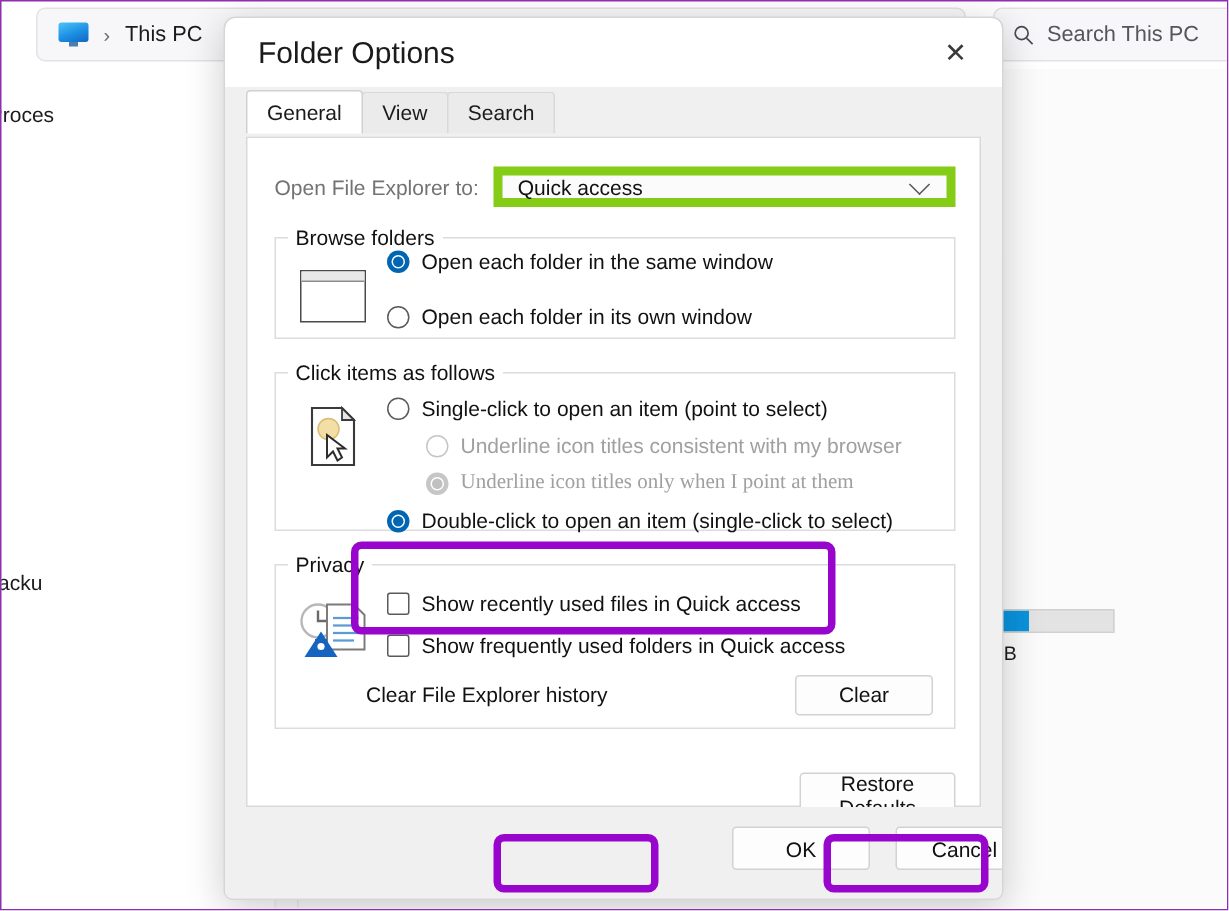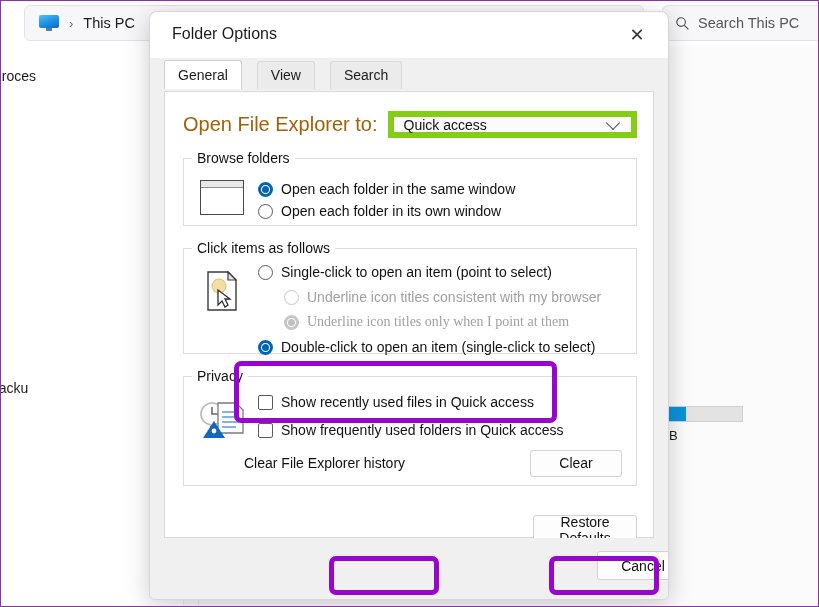--- a/index.html
+++ b/index.html
@@ -213,21 +213,21 @@
     position: absolute;
     left: 0; top: 0; right: 0;
     height: 46px;
     background: #ffffff;
     border-radius: 7px 7px 0 0;
   }
   .dlg-title {
     position: absolute;
     left: 22px;
     top: 13px;
-    font-size: 16px;
+    font-size: 20px;
     color: #1b1b1b;
   }
   .dlg-close {
     position: absolute;
     right: 10px;
     top: 6px;
     width: 42px;
     height: 34px;
     display: flex;
     align-items: center;
@@ -235,21 +235,21 @@
     font-size: 18px;
     color: #3a3a3a;
     cursor: pointer;
   }
   .dlg-tabs {
     position: absolute;
     left: 14px;
     top: 48px;
     display: flex;
     align-items: flex-end;
-    gap: 16px;
+    gap: 0;
   }
   .tab {
     font-size: 14px;
     color: #1b1b1b;
     padding: 5px 13px 6px 13px;
     border: 1px solid #d9d9d9;
     border-bottom: none;
     background: #ebebeb;
     margin-right: -1px;
     border-radius: 3px 3px 0 0;
@@ -276,22 +276,22 @@
   .row-open-to {
     position: absolute;
     left: 18px;
     top: 19px;
     right: 16px;
     display: flex;
     align-items: center;
     gap: 10px;
   }
   .row-open-to .lbl {
-    font-size: 20px;
-    color: #a16207;
+    font-size: 14px;
+    color: #737373;
     white-space: nowrap;
   }
   .combo {
     flex: 1;
     height: 27px;
     background: #fbfbfb;
     border: 6px solid #84cc16;
     box-sizing: border-box;
     display: flex;
     align-items: center;
@@ -575,21 +575,21 @@
         <div class="combo">
           <span class="val">Quick access</span>
           <span class="dd"></span>
         </div>
       </div>
 
       <fieldset class="grp grp-browse">
         <legend>Browse folders</legend>
         <div class="glyph-window"></div>
 
-        <div class="opt-row" style="left:74px; top:15px;">
+        <div class="opt-row" style="left:74px; top:0;">
           <span class="radio checked"></span>
           <span class="txt">Open each folder in the same window</span>
         </div>
         <div class="opt-row" style="left:74px; top:37px;">
           <span class="radio"></span>
           <span class="txt">Open each folder in its own window</span>
         </div>
       </fieldset>
 
       <fieldset class="grp grp-click">
@@ -654,20 +654,21 @@
         <div class="clear-row">
           <span class="lbl">Clear File Explorer history</span>
           <button class="btn btn-clear">Clear</button>
         </div>
       </fieldset>
 
       <button class="btn btn-restore">Restore Defaults</button>
     </div>
 
     <div class="dlg-footer">
+      <button class="btn footer-btn f-ok">OK</button>
       <button class="btn footer-btn f-cancel">Cancel</button>
 
     </div>
   </div>
 
   <div class="hl hl-privacy" style="border-color: rgb(152, 6, 205);"></div>
   <div class="hl hl-ok" style="border-color: rgb(152, 6, 205);"></div>
   <div class="hl hl-apply" style="border-color: rgb(152, 6, 205);"></div>
 
 </div>

